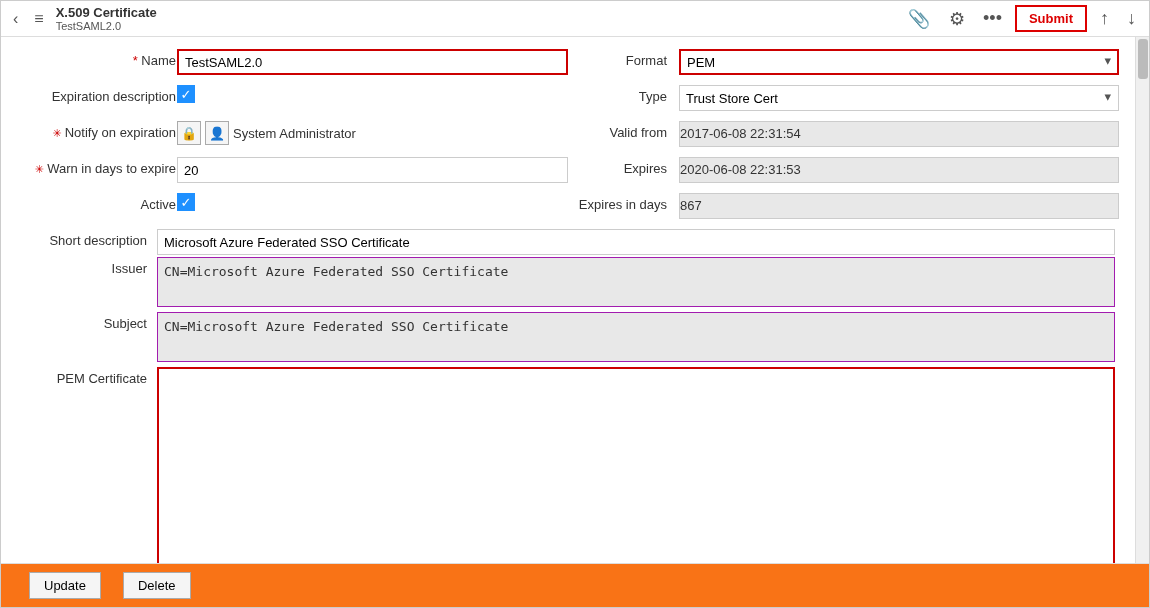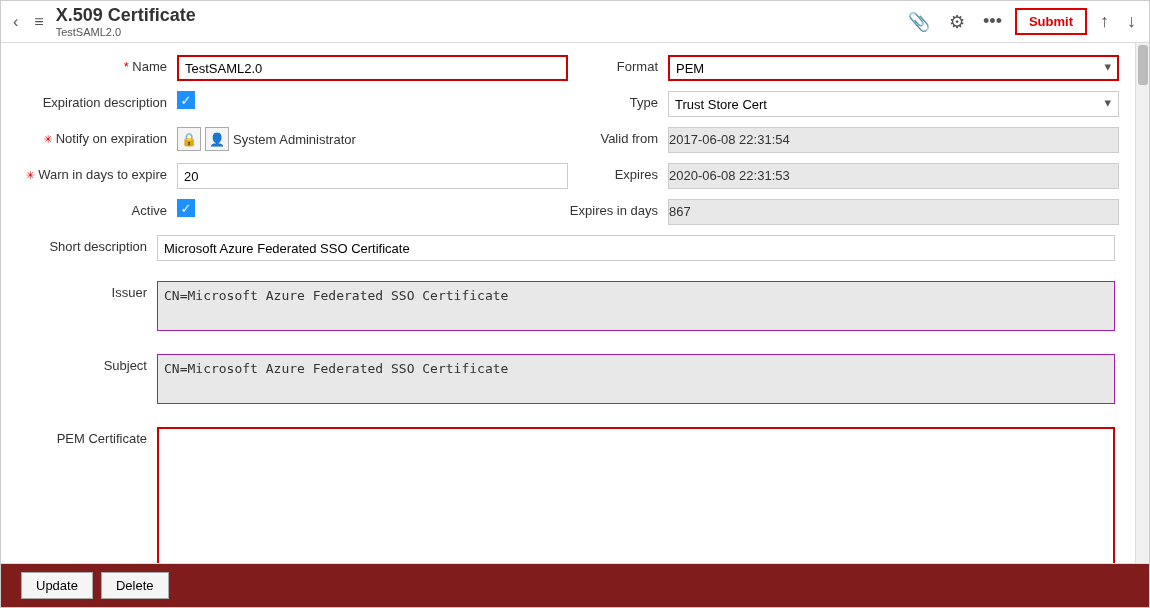--- a/index.html
+++ b/index.html
@@ -5,38 +5,38 @@
     * { box-sizing: border-box; margin: 0; padding: 0; }
     body { font-family: Arial, sans-serif; font-size: 13px; background: #fff; color: #333; }
 
     .app-container { width: 1150px; height: 608px; display: flex; flex-direction: column; border: 1px solid #ccc; overflow: hidden; }
 
     
     .header { display: flex; align-items: center; justify-content: space-between; padding: 4px 8px; background: #fff; border-bottom: 1px solid #ddd; min-height: 36px; }
     .header-left { display: flex; align-items: center; gap: 8px; }
     .header-nav-btn { background: none; border: none; cursor: pointer; font-size: 16px; color: #555; padding: 2px 4px; }
     .header-title { display: flex; flex-direction: column; }
-    .header-title-main { font-size: 18px; font-weight: bold; color: #333; }
+    .header-title-main { font-size: 13px; font-weight: bold; color: #333; }
     .header-title-sub { font-size: 11px; color: #555; }
     .header-right { display: flex; align-items: center; gap: 8px; }
     .icon-btn { background: none; border: none; cursor: pointer; font-size: 18px; color: #555; padding: 2px 5px; }
     .submit-btn { background: #fff; border: 2px solid #d00; color: #d00; font-weight: bold; padding: 4px 12px; cursor: pointer; font-size: 13px; }
 
     
     .main-content { flex: 1; display: flex; overflow: hidden; }
     .form-area { flex: 1; padding: 12px 16px; overflow-y: auto; }
     .scrollbar { width: 14px; background: #f0f0f0; border-left: 1px solid #ddd; display: flex; flex-direction: column; }
     .scrollbar-thumb { width: 10px; height: 40px; background: #bbb; margin: 2px auto; border-radius: 3px; }
 
     
     .form-row { display: flex; align-items: flex-start; margin-bottom: 10px; }
     .form-col-left { width: 50%; display: flex; align-items: flex-start; }
-    .form-col-right { width: 50%; display: flex; align-items: flex-start; }
-
-    .label { text-align: right; min-width: 160px; padding-right: 10px; padding-top: 4px; color: #333; font-size: 13px; }
+    .form-col-right { width: 50%; display: flex; align-items: flex-start; gap: 11px; }
+
+    .label { text-align: right; min-width: 160px; padding-right: 1px; padding-top: 4px; color: #333; font-size: 13px; }
     .label-required::before { content: '* '; color: #c00; }
     .label-snowflake::before { content: '✳ '; color: #c00; font-size: 11px; }
 
     .field-value { flex: 1; }
 
     input[type="text"], input[type="number"] {
       width: 100%;
       border: 1px solid #ccc;
       padding: 4px 6px;
       font-size: 13px;
@@ -112,24 +112,24 @@
       font-size: 13px;
       background: #fff;
       resize: none;
       height: 220px;
     }
 
     .pem-row { margin-bottom: 10px; }
     .pem-label { text-align: right; min-width: 160px; padding-right: 10px; padding-top: 6px; color: #333; }
 
     
-    .footer { border-top: 1px solid #ddd; padding: 8px 20px; display: flex; gap: 8px; background: #7f1d1d; }
+    .footer { border-top: 1px solid #ddd; padding: 8px 28px; display: flex; gap: 22px; background: #f97316; }
     .footer-btn { padding: 5px 14px; border: 1px solid #aaa; background: #f5f5f5; cursor: pointer; font-size: 13px; }
 
-    .full-width-row { display: flex; align-items: flex-start; margin-bottom: 20px; justify-content: center; }
+    .full-width-row { display: flex; align-items: flex-start; margin-bottom: 2px; justify-content: center; }
     .full-label { text-align: right; min-width: 140px; padding-right: 10px; padding-top: 4px; color: #333; }
     .full-field { flex: 1; margin-right: 4px; }
   </style>
 </head>
 <body>
 
 <div class="app-container">
 
   <div class="header">
     <div class="header-left">

